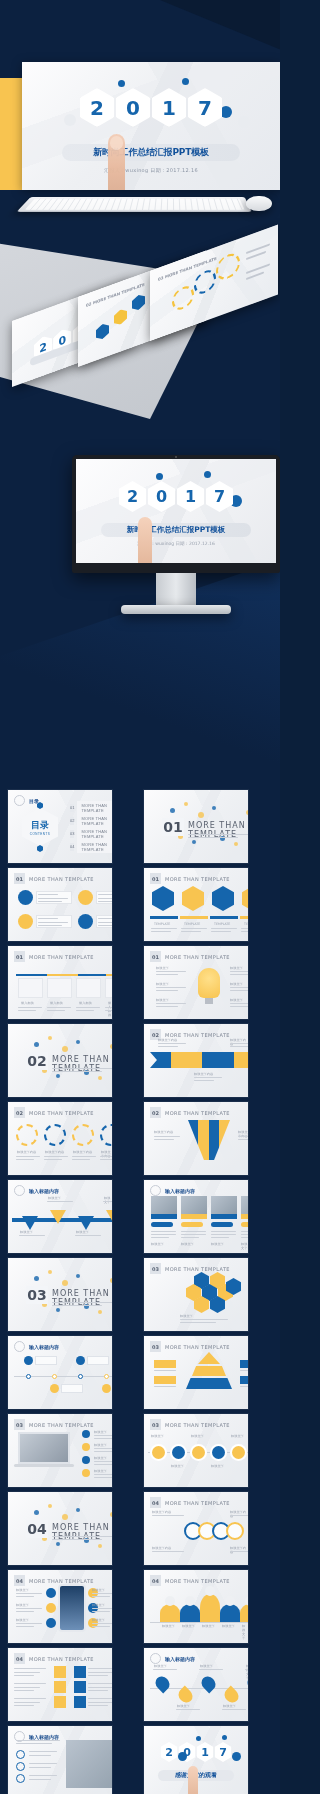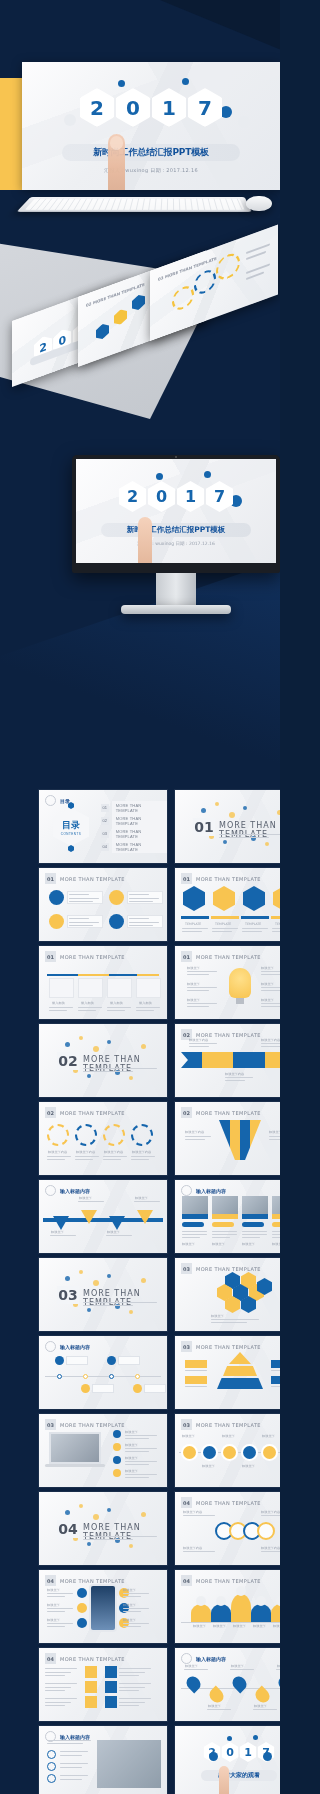--- a/index.html
+++ b/index.html
@@ -148,23 +148,23 @@
   .mon-pill span{ font-size:7.5px;font-weight:bold;color:#13529b;white-space:nowrap;
                   font-family:"DejaVu Sans",sans-serif; }
   .mon-byline{ position:absolute; left:50%; transform:translateX(-50%); top:82px;
     font-size:4.5px;color:#99a1ae;white-space:nowrap;font-family:"DejaVu Sans",sans-serif; }
   .mon-hand{ position:absolute; left:62px; top:58px; width:14px;height:50px;
     background:linear-gradient(180deg,#f5d2bc,#e3b69a); border-radius:7px 7px 3px 3px; }
 
   
   .grid{ position:absolute; left:8px; top:790px; width:264px;
          display:grid; grid-template-columns:128px 128px; gap:5px 8px; }
-  .thumb{ width:128px; height:73px; position:relative; overflow:hidden;
+  .thumb{ width:104px; height:73px; position:relative; overflow:hidden;
     background:linear-gradient(135deg,#fcfcfd 0%,#eff1f4 50%,#e7eaee 100%);
-    box-shadow:0 0 0 1px rgba(255,255,255,.06);margin-left:31px; }
+    box-shadow:0 0 0 1px rgba(255,255,255,.06); }
   .thumb .poly{ position:absolute; inset:0; opacity:.5;
     background:
       linear-gradient(115deg,transparent 48%,#e4e7ec 48%,#e4e7ec 56%,transparent 56%),
       linear-gradient(62deg,transparent 62%,#eaedf1 62%,#eaedf1 72%,transparent 72%); }
 
   .t-head{ position:absolute; left:6px; top:5px; display:flex; align-items:center; gap:4px; }
   .t-num{ width:11px;height:11px;background:#dfe3e9;color:#5a6475;font-size:5px;
           display:flex;align-items:center;justify-content:center;font-weight:bold;
           font-family:"DejaVu Sans",sans-serif; }
   .t-title{ font-size:5px; color:#7e8694; letter-spacing:.4px;

